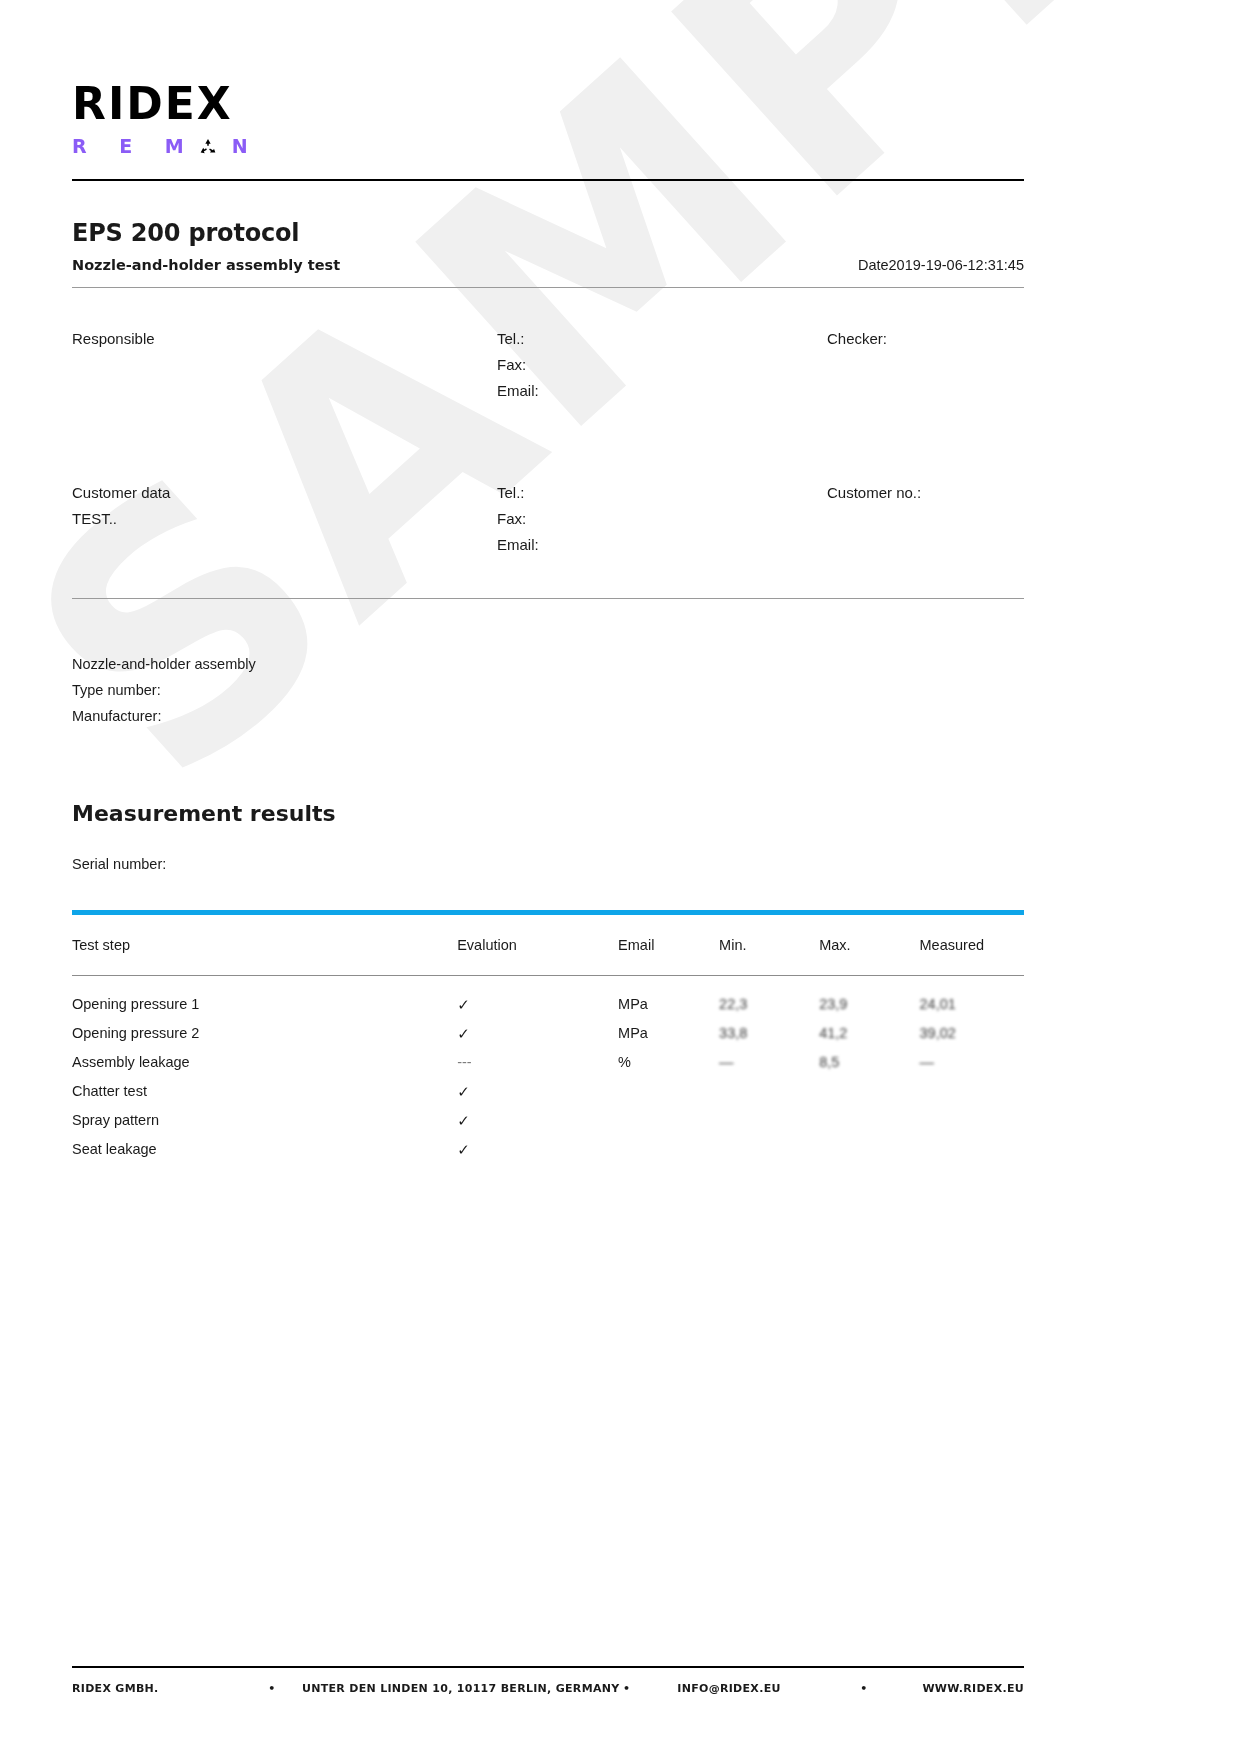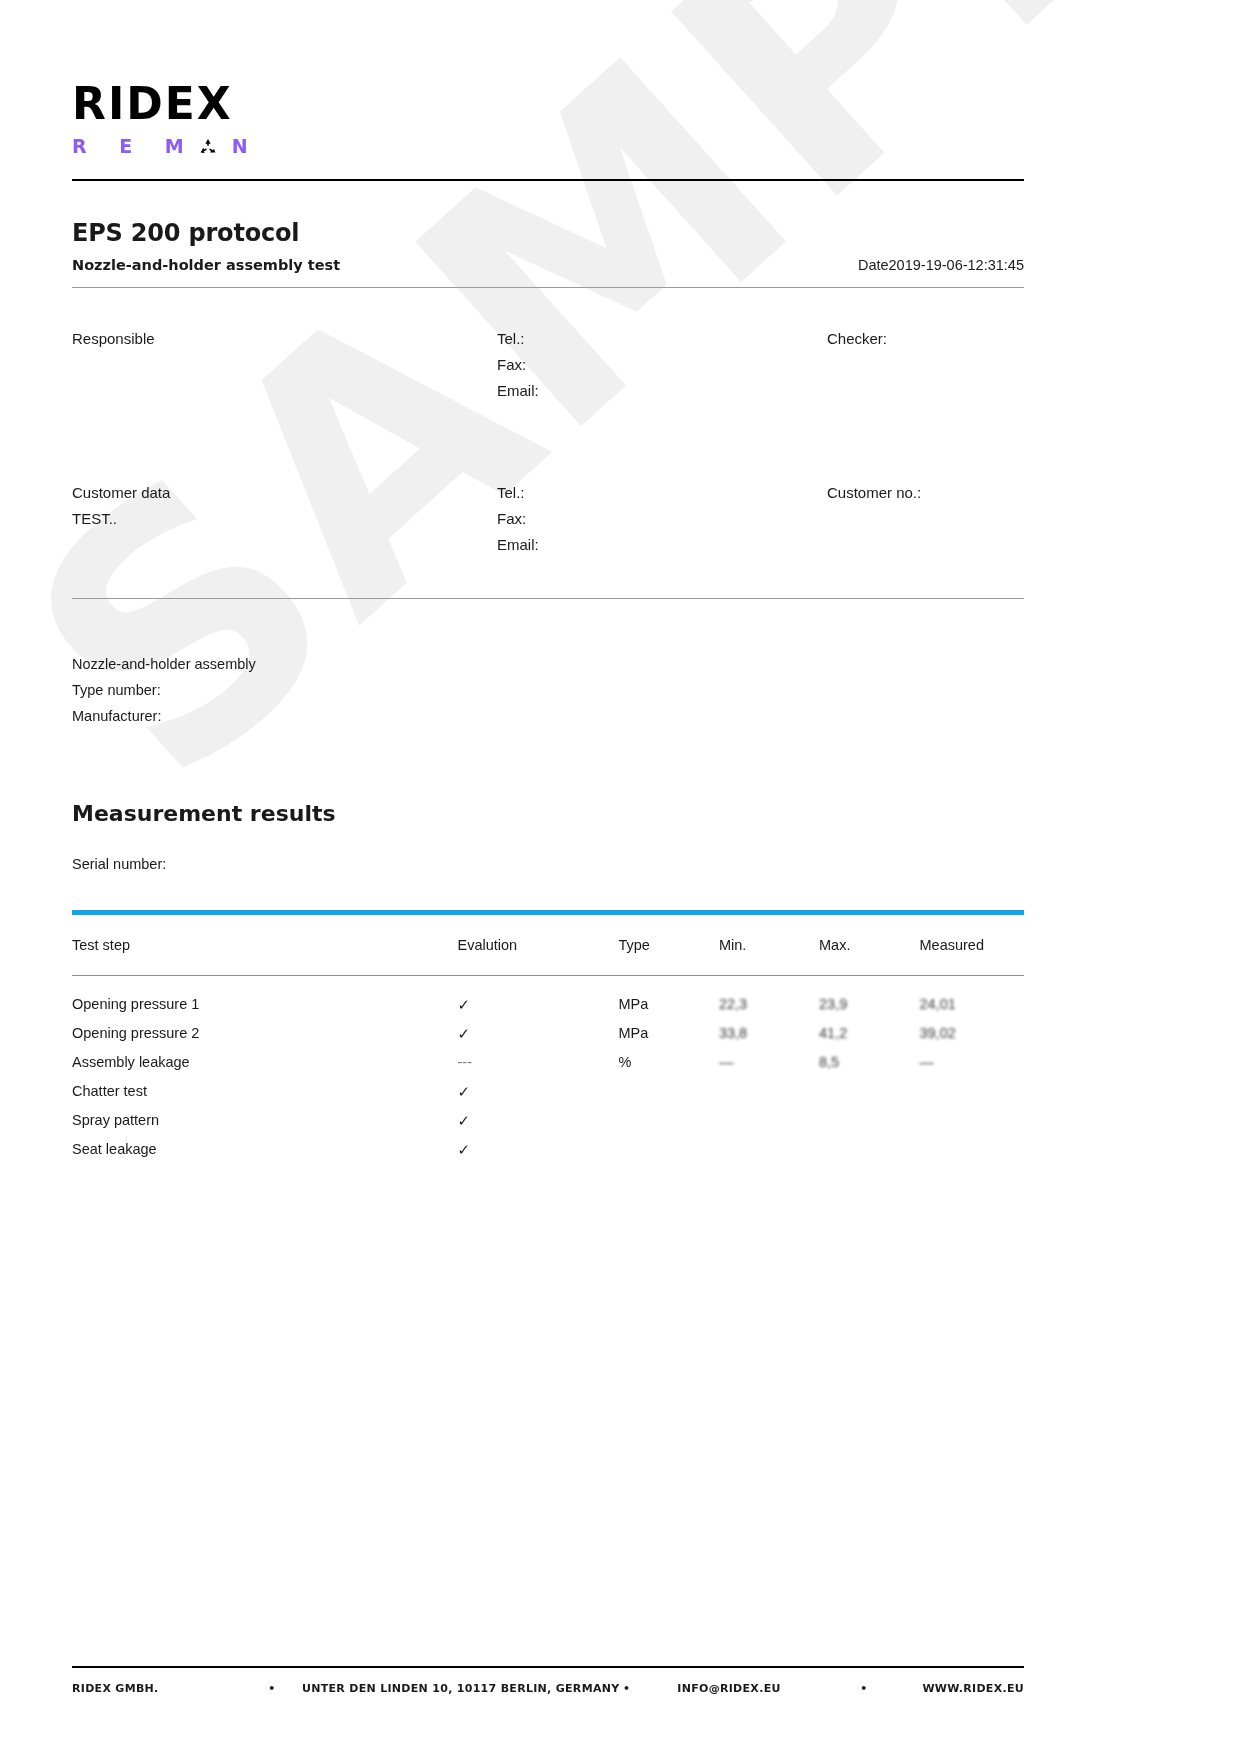--- a/index.html
+++ b/index.html
@@ -312,21 +312,21 @@
   </div>
 
   <div class="measure-title">Measurement results</div>
   <div class="serial">Serial number:</div>
 
   <table class="results">
     <thead>
       <tr>
         <th class="col-step">Test step</th>
         <th class="col-eval">Evalution</th>
-        <th class="col-unit">Type</th>
+        <th class="col-unit">Email</th>
         <th class="col-min">Min.</th>
         <th class="col-max">Max.</th>
         <th class="col-meas">Measured</th>
       </tr>
     </thead>
     <tbody>
       <tr>
         <td class="col-step">Opening pressure 1</td>
         <td class="col-eval check">✓</td>
         <td class="col-unit">MPa</td>

